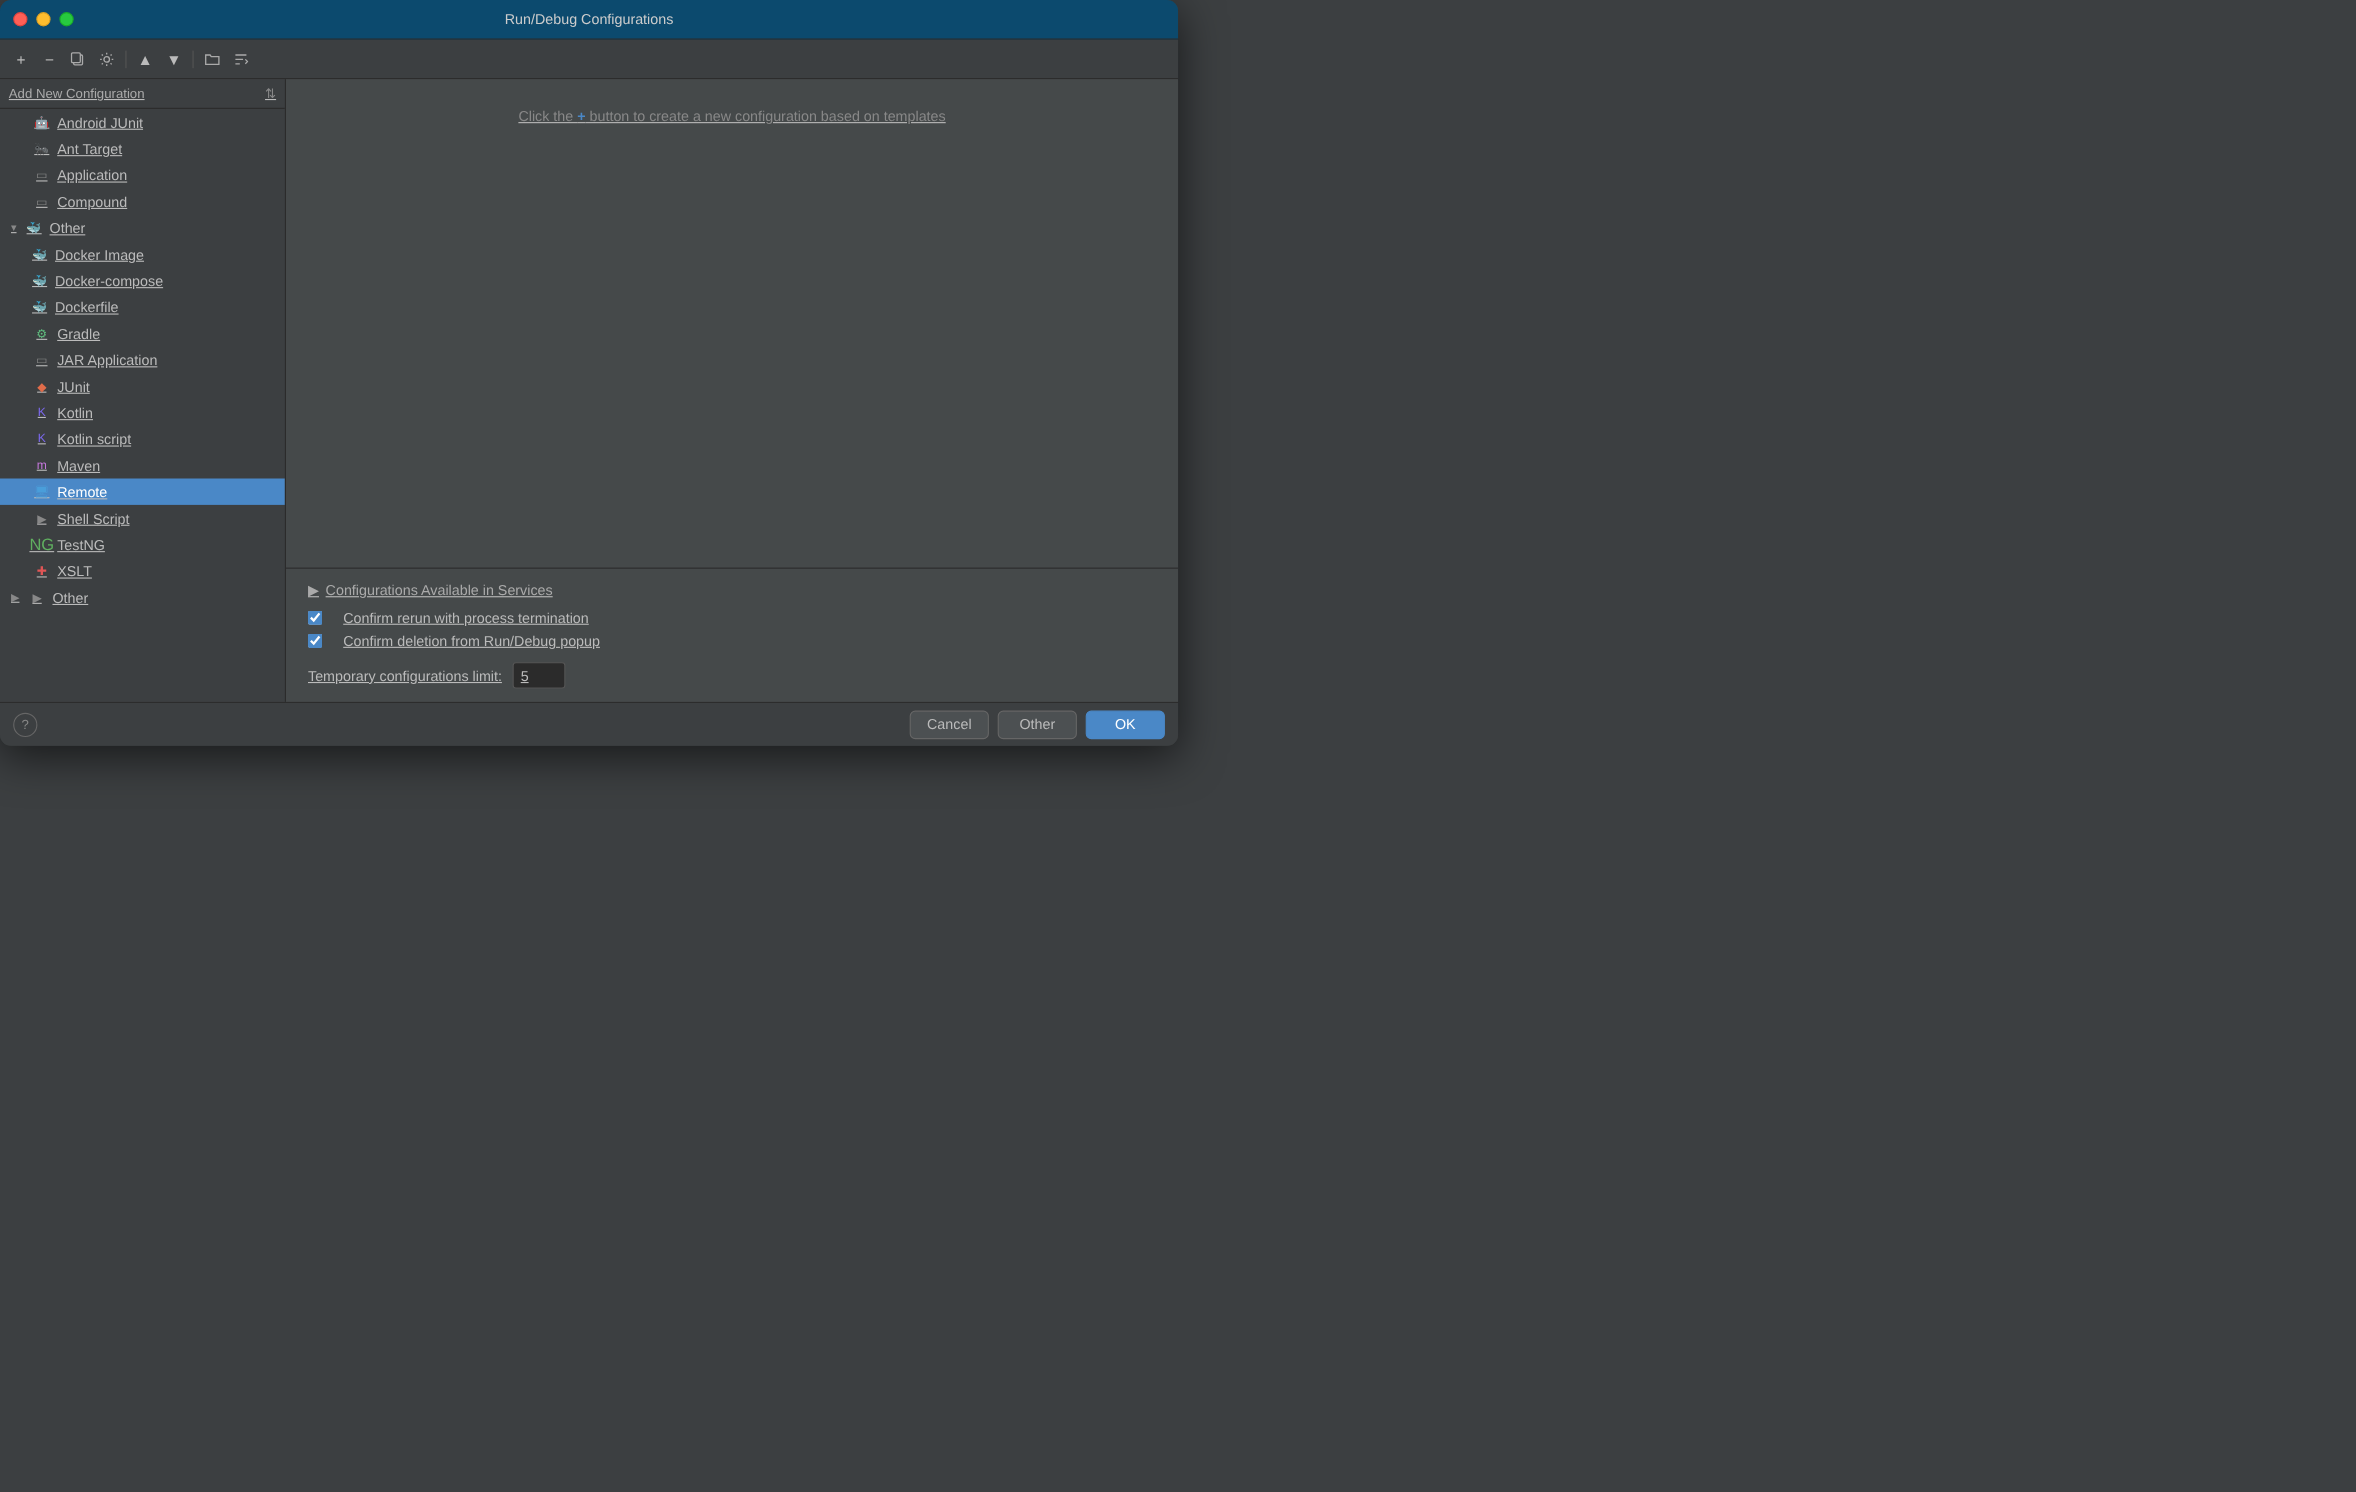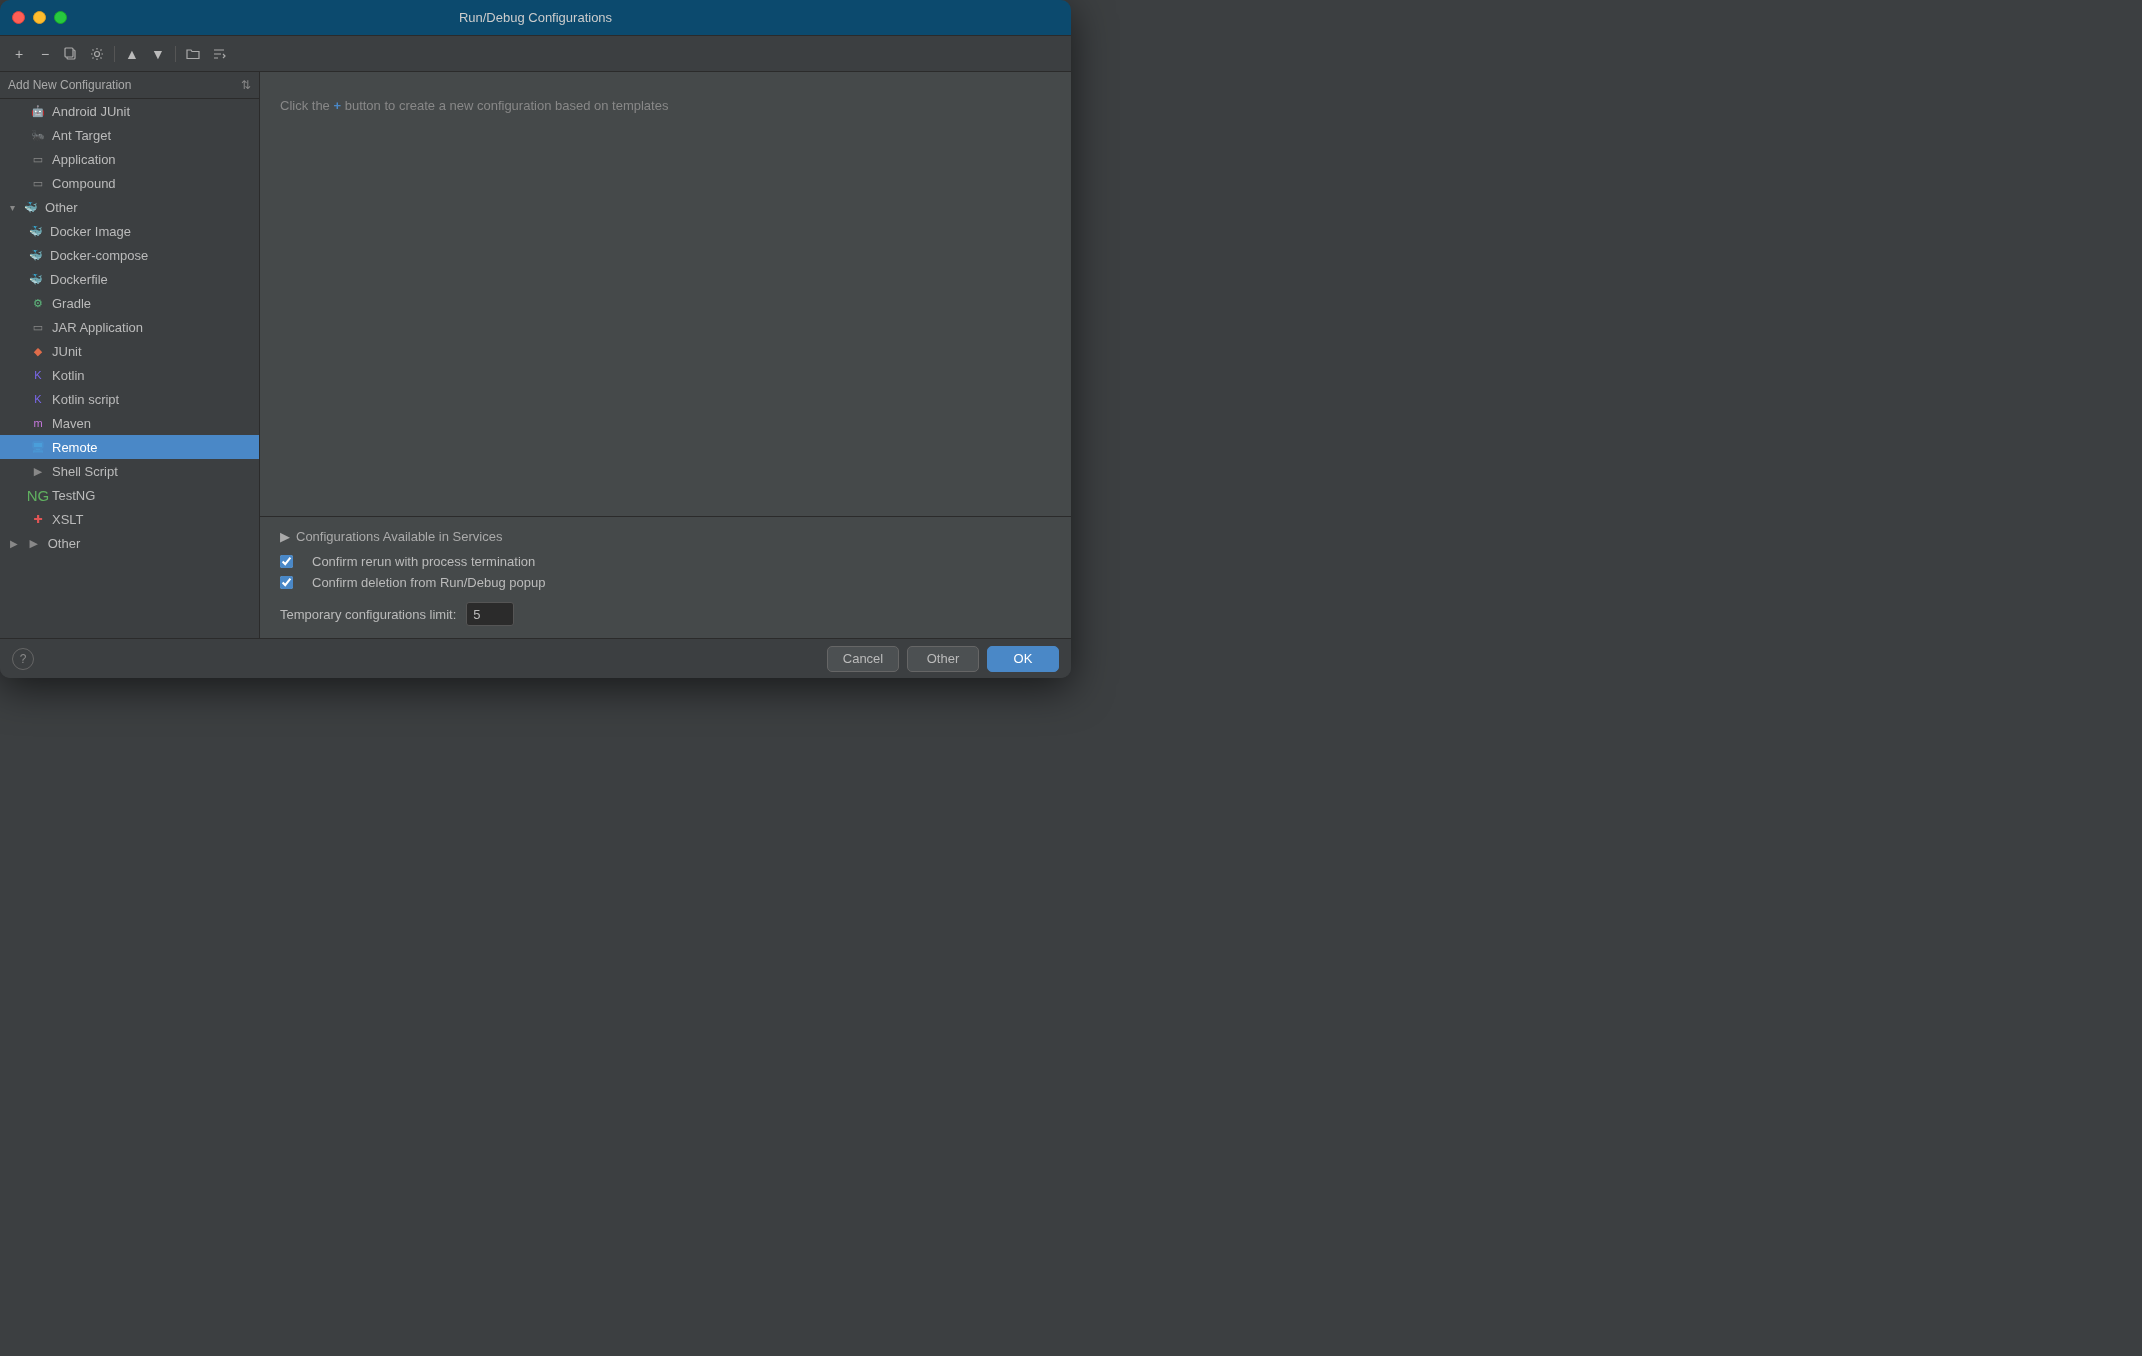--- a/index.html
+++ b/index.html
@@ -68,20 +68,21 @@
     }
     .toolbar-separator {
       width: 1px;
       height: 16px;
       background: #555;
       margin: 0 2px;
     }
     .main-content {
       display: flex;
       height: calc(678px - 72px - 40px);
+      text-decoration: underline;
     }
     .sidebar {
       width: 260px;
       min-width: 260px;
       background: #3c3f41;
       border-right: 1px solid #2b2b2b;
       overflow-y: auto;
       display: flex;
       flex-direction: column;
     }
@@ -142,20 +143,21 @@
       flex: 1;
       background: #45494a;
       display: flex;
       flex-direction: column;
       overflow: hidden;
     }
     .content-main {
       flex: 1;
       padding: 16px 20px;
       overflow-y: auto;
+      text-align: center;
     }
     .content-hint {
       color: #888888;
       font-size: 13px;
       padding: 10px 0;
     }
     .content-hint .plus-icon {
       color: #4a88c7;
       font-weight: bold;
     }

